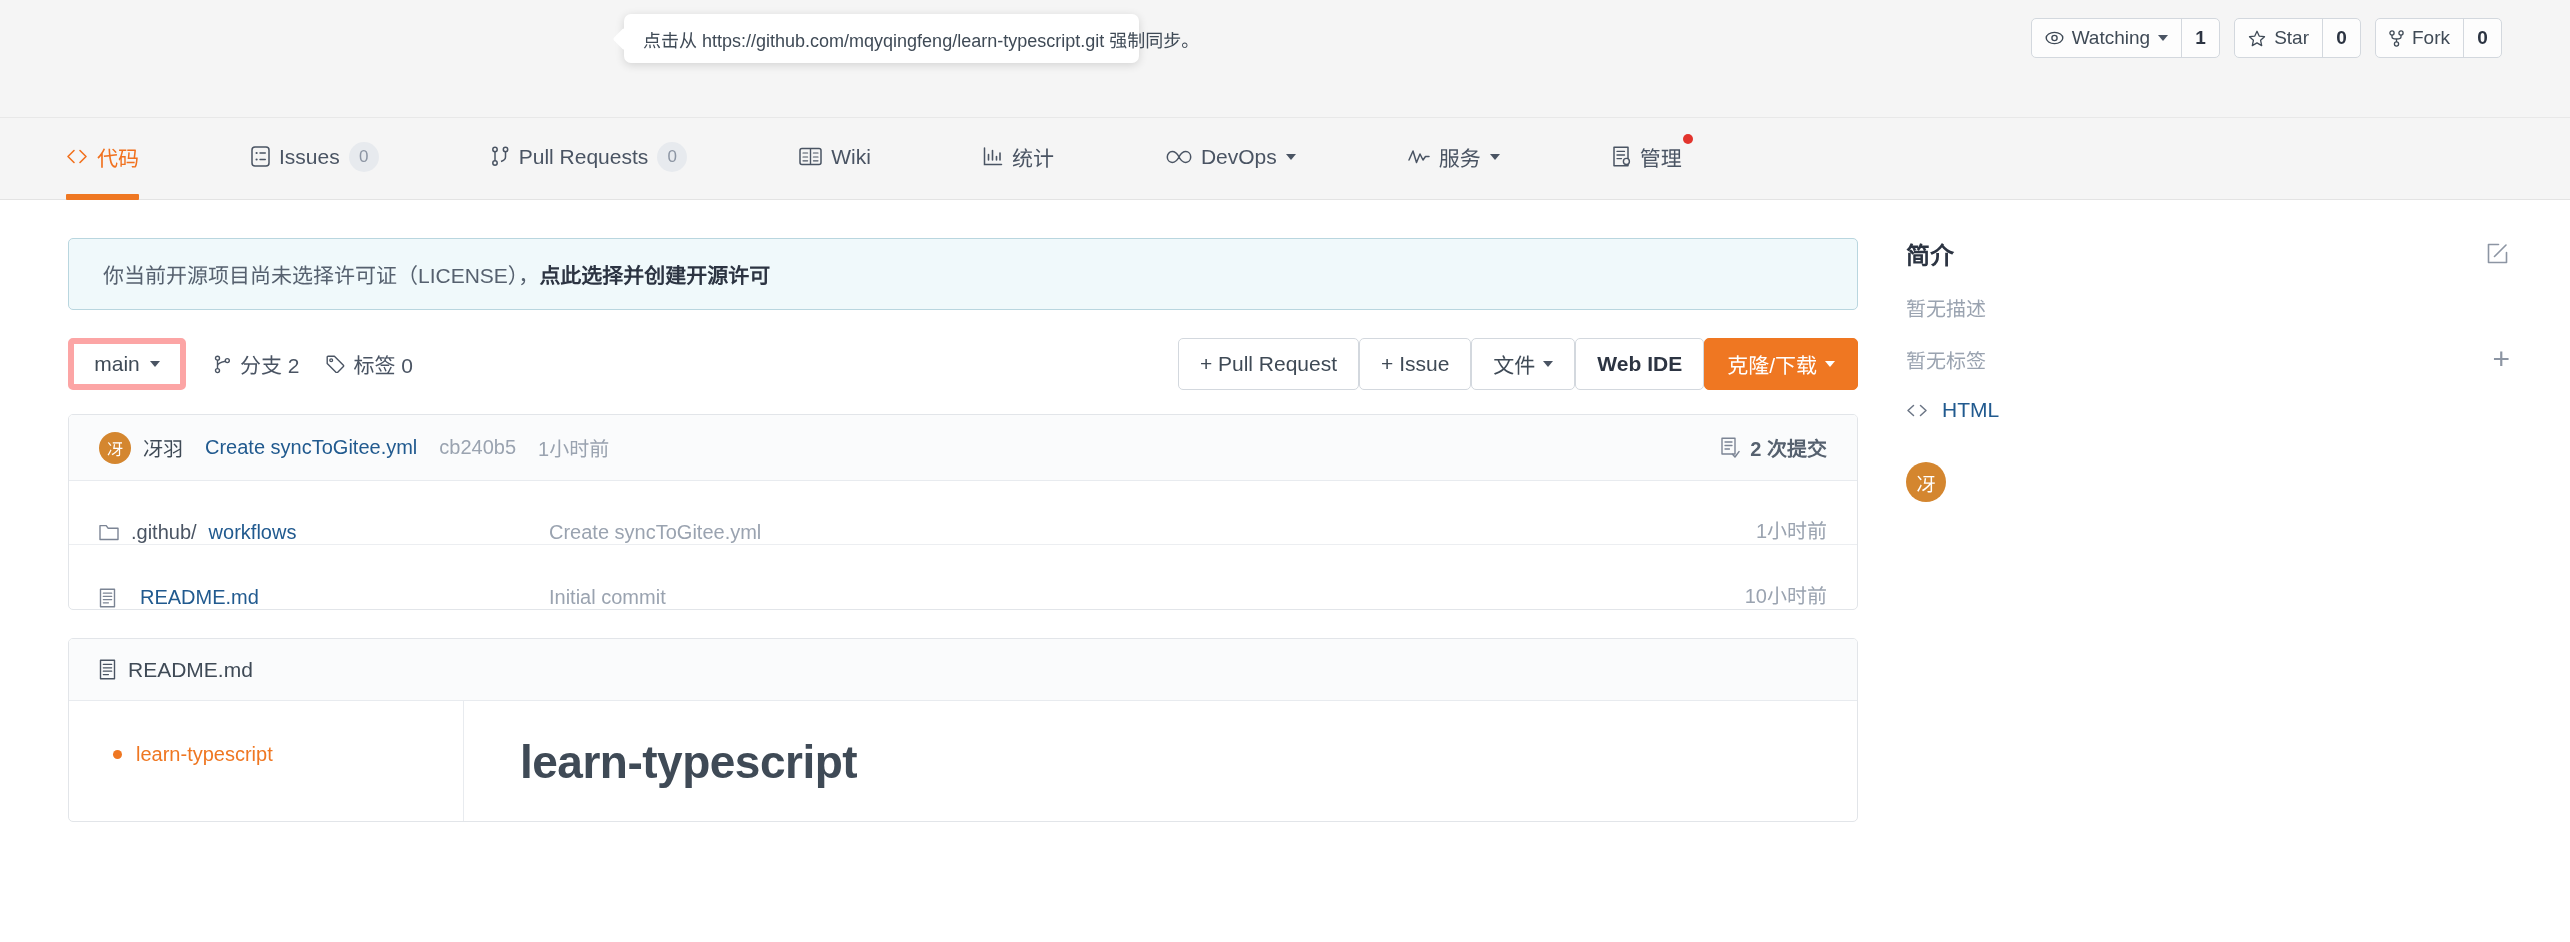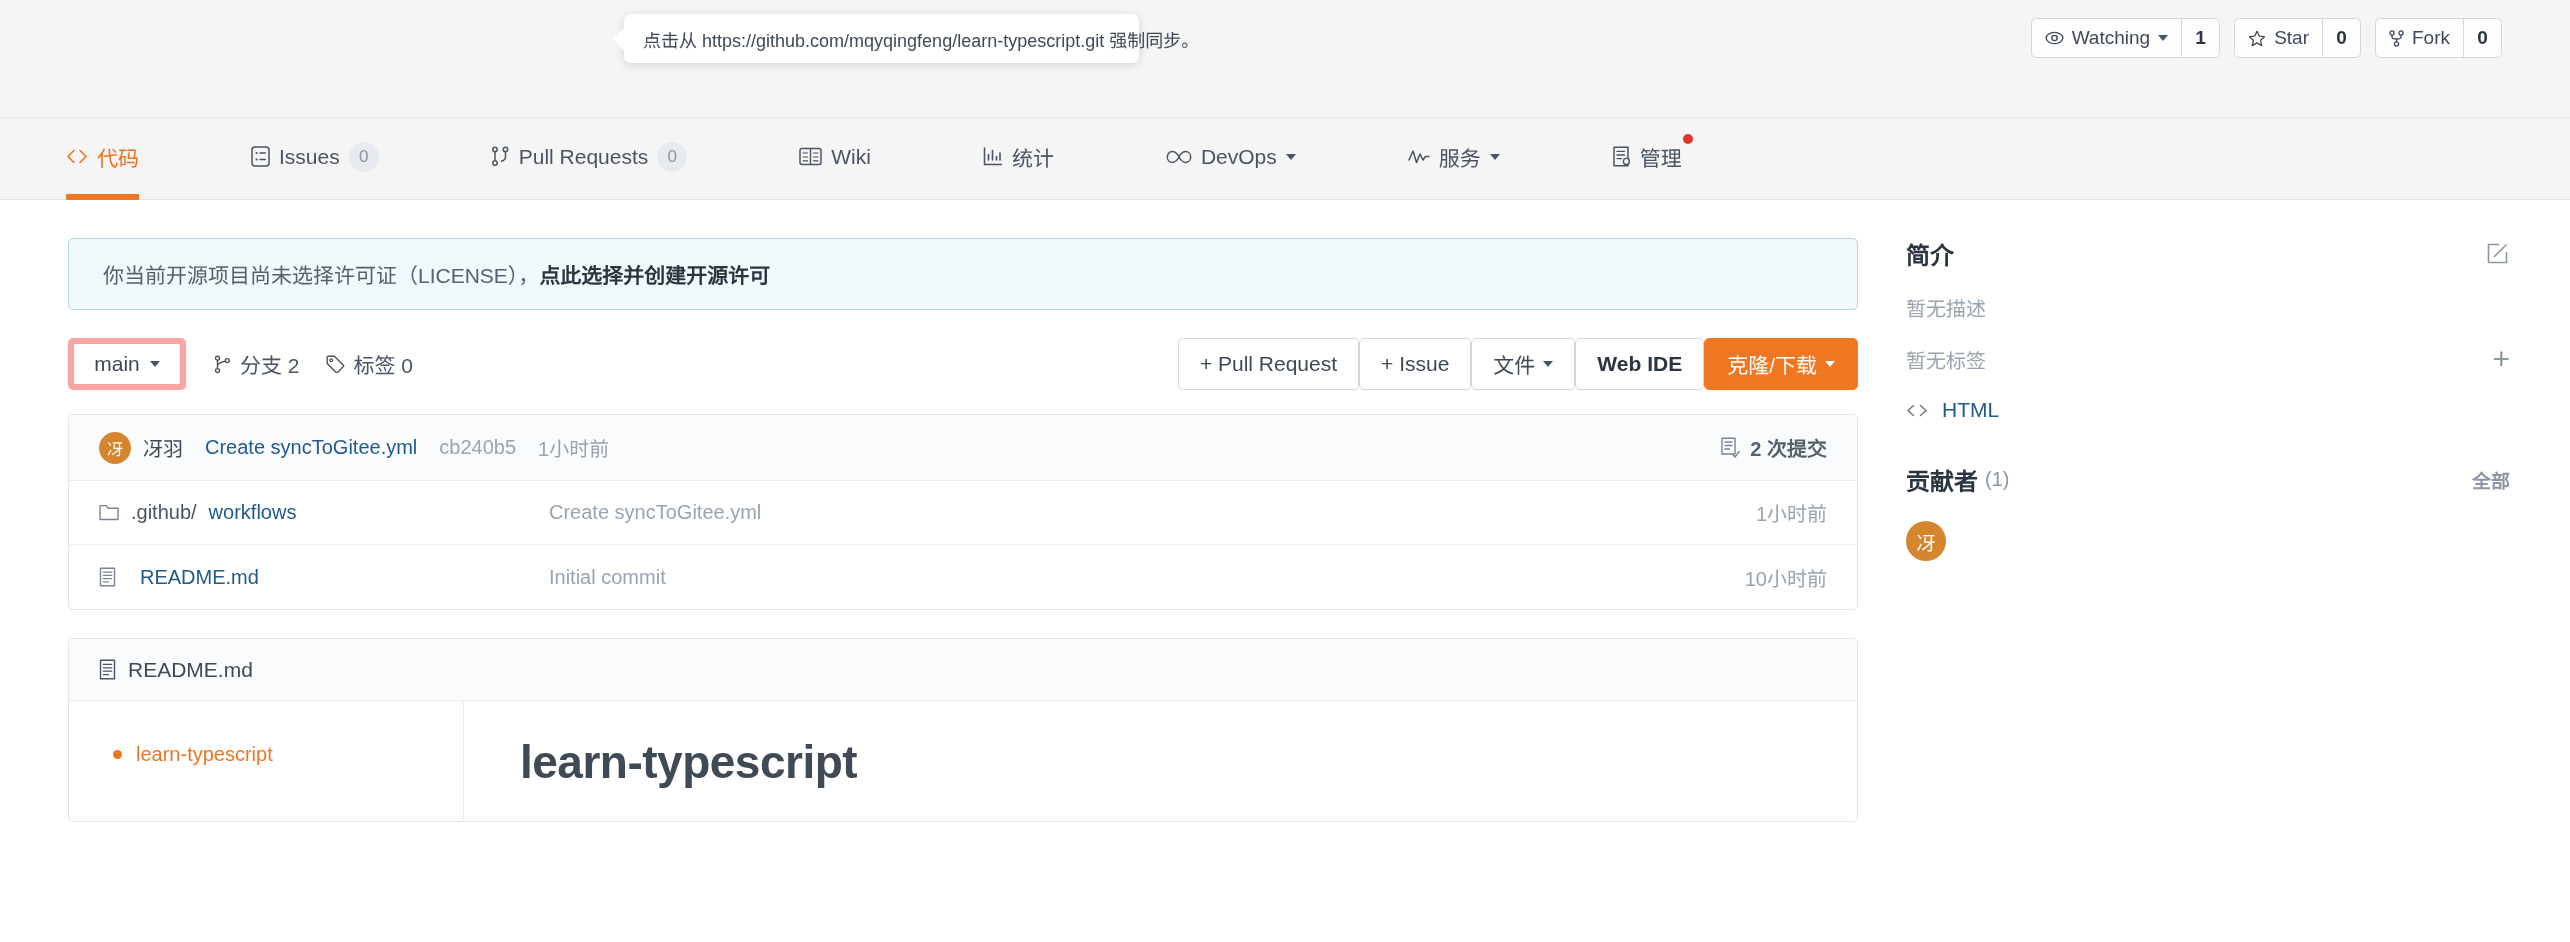--- a/index.html
+++ b/index.html
@@ -280,21 +280,21 @@
   .commit-sha { color: #9aa3b0; margin-right: 22px; cursor: pointer; }
   .commit-time { color: #9aa3b0; }
   .commit-count {
     margin-left: auto;
     display: flex; align-items: center; gap: 10px;
     color: #56616f;
     cursor: pointer;
     font-weight: bold;
   }
   .file-row {
-    display: flex; align-items: center;
+    display: flex; align-items: flex-end;
     height: 64px;
     padding: 0 30px;
     border-bottom: 1px solid #eceef1;
     font-size: 20px;
   }
   .file-row:last-child { border-bottom: none; }
   .file-name {
     display: flex; align-items: center; gap: 12px;
     width: 400px;
     color: #4a5463;
@@ -696,24 +696,19 @@
             <path d="M7.5 1.5 L2 6.5 L7.5 11.5" stroke="#6b7585" stroke-width="1.5" stroke-linecap="round" stroke-linejoin="round"></path>
             <path d="M14.5 1.5 L20 6.5 L14.5 11.5" stroke="#6b7585" stroke-width="1.5" stroke-linecap="round" stroke-linejoin="round"></path>
           </svg>
         </span>
         <span>HTML</span>
       </div>
     </section>
 
 
     <section class="side-section">
-      <div class="side-head">
-        <span>贡献者</span>
-        <span class="side-count">(1)</span>
-        <span class="side-head-action">全部</span>
-      </div>
       <div class="contrib-avatars">
         <span class="contrib-avatar">冴</span>
       </div>
     </section>
 
   </aside>
 </div>
 
 </body></html>

